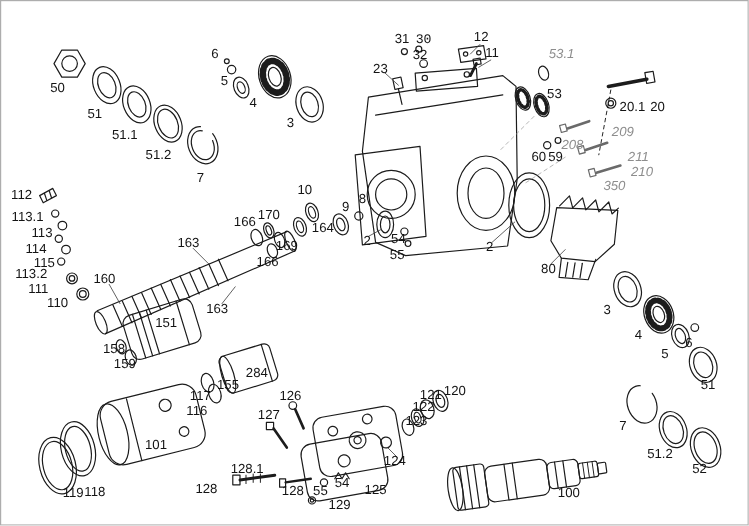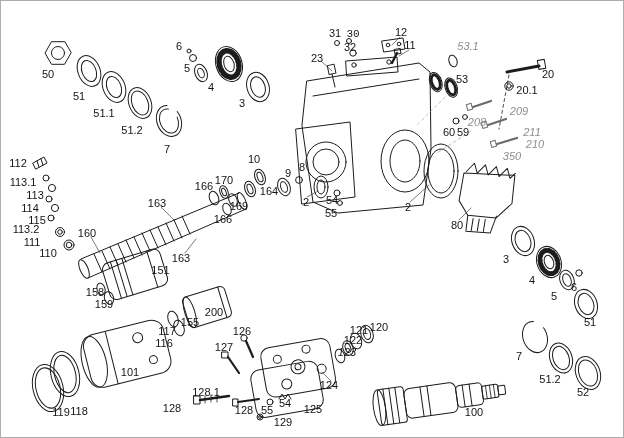--- a/index.html
+++ b/index.html
@@ -392,21 +392,21 @@
       <div class="part-label" style="left: 210px; top: 86px; color: rgb(20, 20, 20);">4</div>
       <div class="part-label" style="left: 241px; top: 102px; color: rgb(20, 20, 20);">3</div>
       <div class="part-label" style="left: 316px; top: 57px; color: rgb(20, 20, 20);">23</div>
       <div class="part-label" style="left: 334px; top: 32px; color: rgb(20, 20, 20);">31</div>
       <div class="part-label" style="left: 352px; top: 33px; color: rgb(20, 20, 20); font-family: Liberation Mono, monospace;">30</div>
       <div class="part-label" style="left: 349px; top: 46px; color: rgb(20, 20, 20);">32</div>
       <div class="part-label" style="left: 400px; top: 31px; color: rgb(20, 20, 20);">12</div>
       <div class="part-label" style="left: 409px; top: 44px; color: rgb(20, 20, 20);">11</div>
       <div class="part-label muted" style="left: 467px; top: 45px;">53.1</div>
       <div class="part-label" style="left: 461px; top: 78px; color: rgb(20, 20, 20);">53</div>
-      <div class="part-label" style="left: 547px; top: 73px; color: rgb(20, 20, 20);">20</div>
+      <div class="part-label" style="left: 547px; top: 89px; color: rgb(20, 20, 20);">20</div>
       <div class="part-label" style="left: 526px; top: 89px; color: rgb(20, 20, 20);">20.1</div>
       <div class="part-label muted" style="left: 518px; top: 110px;">209</div>
       <div class="part-label muted" style="left: 476px; top: 121px;">208</div>
       <div class="part-label" style="left: 448px; top: 131px; color: rgb(20, 20, 20);">60</div>
       <div class="part-label" style="left: 462px; top: 131px; color: rgb(20, 20, 20);">59</div>
       <div class="part-label muted" style="left: 531px; top: 131px;">211</div>
       <div class="part-label muted" style="left: 534px; top: 143px;">210</div>
       <div class="part-label muted" style="left: 511px; top: 155px;">350</div>
       <div class="part-label" style="left: 17px; top: 162px; color: rgb(20, 20, 20);">112</div>
       <div class="part-label" style="left: 22px; top: 181px; color: rgb(20, 20, 20);">113.1</div>
@@ -433,40 +433,40 @@
       <div class="part-label" style="left: 407px; top: 206px; color: rgb(20, 20, 20);">2</div>
       <div class="part-label" style="left: 456px; top: 224px; color: rgb(20, 20, 20);">80</div>
       <div class="part-label" style="left: 505px; top: 258px; color: rgb(20, 20, 20);">3</div>
       <div class="part-label" style="left: 531px; top: 279px; color: rgb(20, 20, 20);">4</div>
       <div class="part-label" style="left: 553px; top: 295px; color: rgb(20, 20, 20);">5</div>
       <div class="part-label" style="left: 573px; top: 286px; color: rgb(20, 20, 20);">6</div>
       <div class="part-label" style="left: 589px; top: 321px; color: rgb(20, 20, 20);">51</div>
       <div class="part-label" style="left: 518px; top: 355px; color: rgb(20, 20, 20);">7</div>
       <div class="part-label" style="left: 549px; top: 378px; color: rgb(20, 20, 20);">51.2</div>
       <div class="part-label" style="left: 582px; top: 391px; color: rgb(20, 20, 20);">52</div>
-      <div class="part-label" style="left: 140px; top: 269px; color: rgb(20, 20, 20); padding-left: 39px;">151</div>
+      <div class="part-label" style="left: 118px; top: 269px; color: rgb(20, 20, 20); padding-left: 39px;">151</div>
       <div class="part-label" style="left: 94px; top: 291px; color: rgb(20, 20, 20);">158</div>
       <div class="part-label" style="left: 103px; top: 303px; color: rgb(20, 20, 20);">159</div>
-      <div class="part-label" style="left: 213px; top: 311px; color: rgb(20, 20, 20);">200</div>
+      <div class="part-label" style="left: 213px; top: 311px; color: rgb(20, 20, 20);">284</div>
       <div class="part-label" style="left: 189px; top: 321px; color: rgb(20, 20, 20);">155</div>
       <div class="part-label" style="left: 166px; top: 330px; color: rgb(20, 20, 20);">117</div>
       <div class="part-label" style="left: 163px; top: 342px; color: rgb(20, 20, 20);">116</div>
       <div class="part-label" style="left: 129px; top: 371px; color: rgb(20, 20, 20);">101</div>
       <div class="part-label" style="left: 78px; top: 400px; color: rgb(20, 20, 20); margin-top: 10px;">118</div>
       <div class="part-label" style="left: 60px; top: 411px; color: rgb(20, 20, 20);">119</div>
       <div class="part-label" style="left: 241px; top: 330px; color: rgb(20, 20, 20);">126</div>
       <div class="part-label" style="left: 223px; top: 346px; color: rgb(20, 20, 20);">127</div>
       <div class="part-label" style="left: 205px; top: 391px; color: rgb(20, 20, 20);">128.1</div>
       <div class="part-label" style="left: 171px; top: 407px; color: rgb(20, 20, 20);">128</div>
       <div class="part-label" style="left: 243px; top: 409px; color: rgb(20, 20, 20);">128</div>
       <div class="part-label" style="left: 254px; top: 421px; color: rgb(20, 20, 20); margin-left: 28px;">129</div>
       <div class="part-label" style="left: 266px; top: 409px; color: rgb(20, 20, 20);">55</div>
       <div class="part-label" style="left: 284px; top: 402px; color: rgb(20, 20, 20);">54</div>
       <div class="part-label" style="left: 312px; top: 408px; color: rgb(20, 20, 20);">125</div>
       <div class="part-label" style="left: 328px; top: 384px; color: rgb(20, 20, 20);">124</div>
-      <div class="part-label" style="left: 346px; top: 351px; color: rgb(20, 20, 20); font-style: italic;">123</div>
+      <div class="part-label" style="left: 346px; top: 351px; color: rgb(20, 20, 20);">123</div>
       <div class="part-label" style="left: 352px; top: 339px; color: rgb(20, 20, 20);">122</div>
       <div class="part-label" style="left: 358px; top: 329px; color: rgb(20, 20, 20);">121</div>
       <div class="part-label" style="left: 378px; top: 326px; color: rgb(20, 20, 20);">120</div>
       <div class="part-label" style="left: 473px; top: 411px; color: rgb(20, 20, 20);">100</div>
     </div>
 
 </div>
 
 </body></html>

